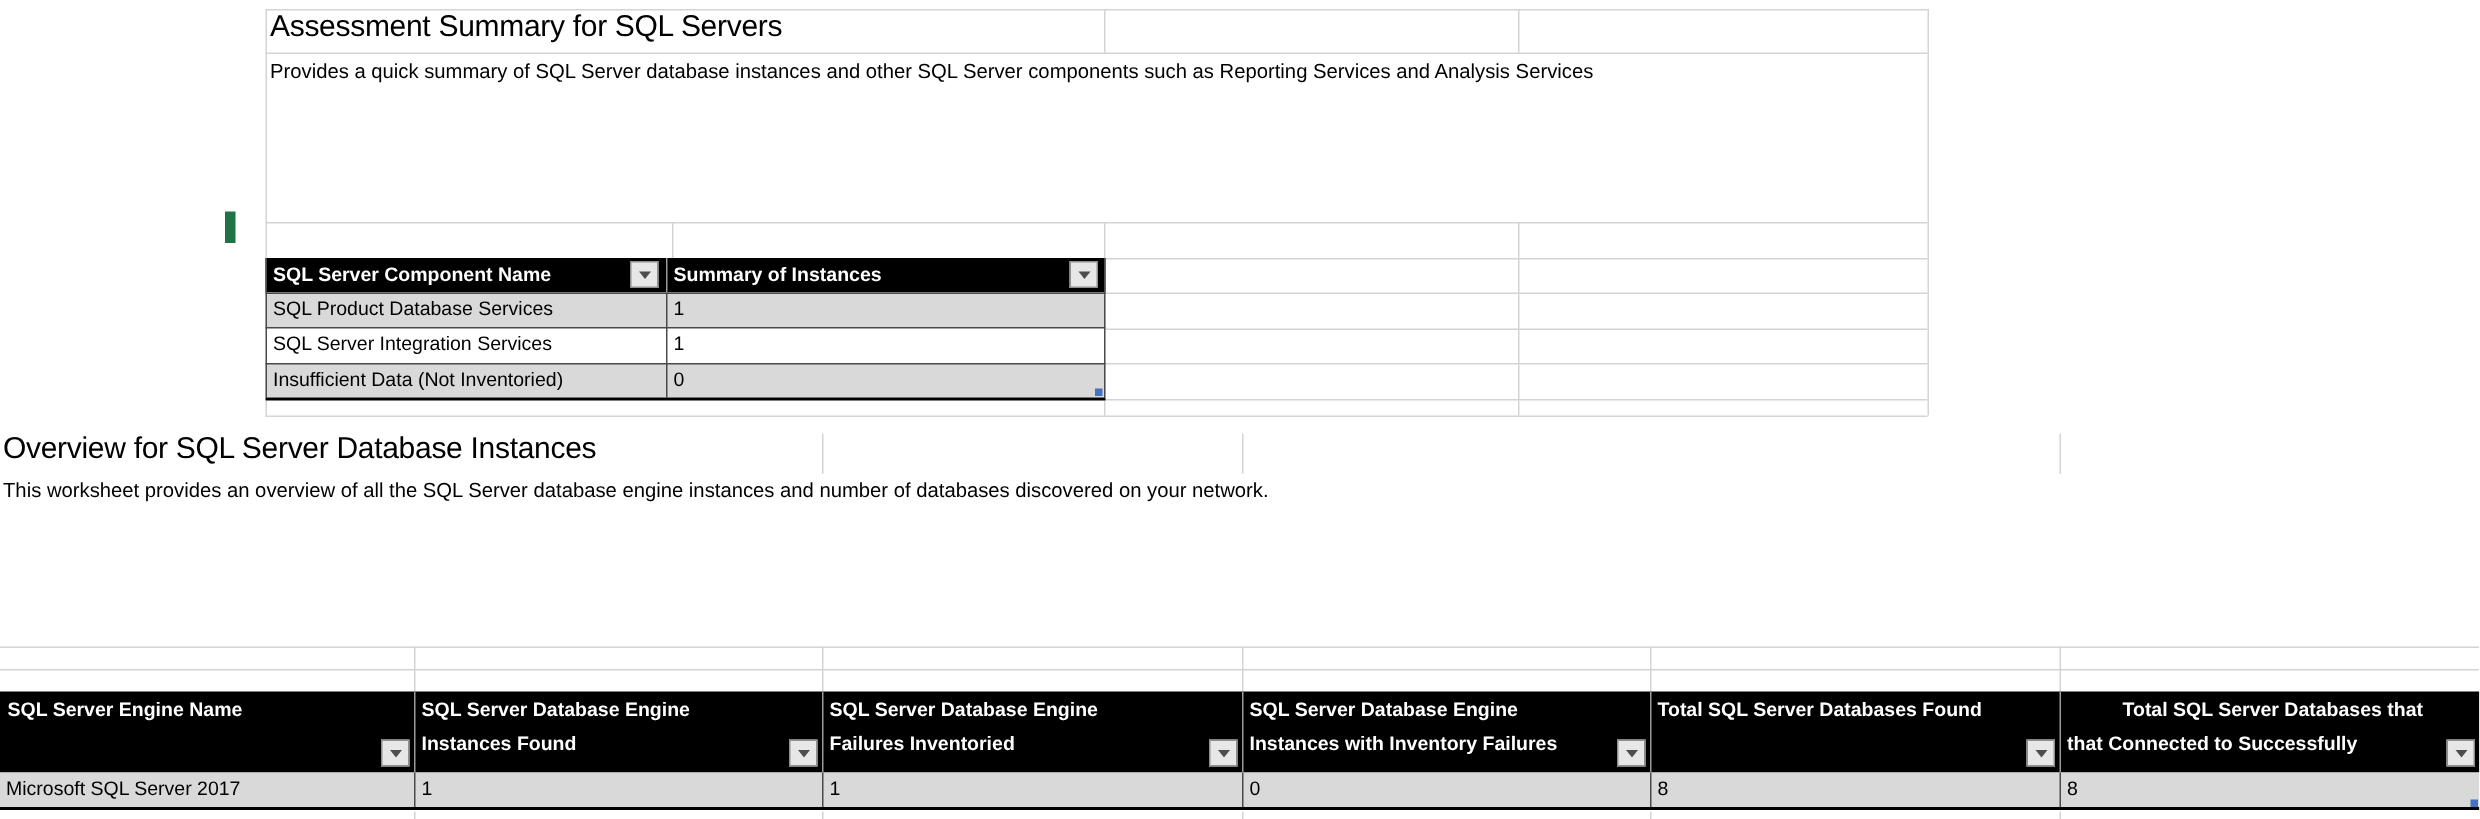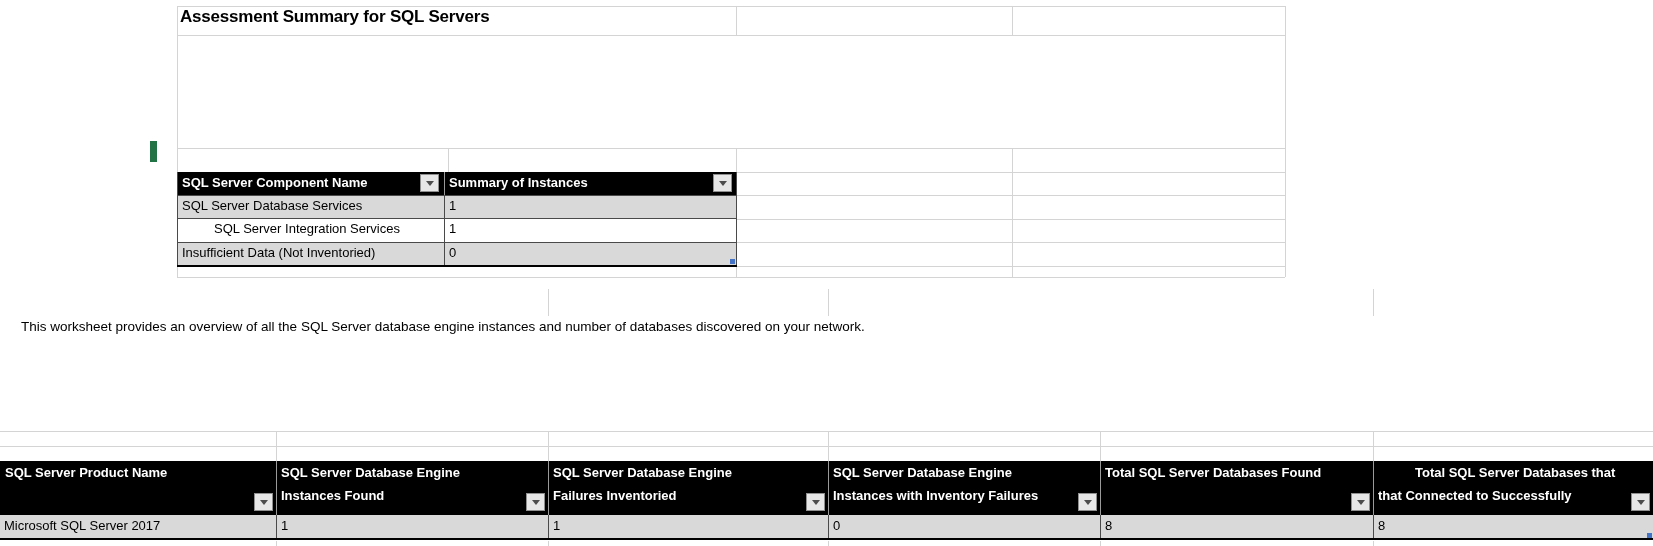--- a/index.html
+++ b/index.html
@@ -1,20 +1,20 @@
 <!DOCTYPE html>
 <html><head>
 <meta charset="utf-8">
 <style>
   html,body{margin:0;padding:0;background:#fff;}
   #sheet{position:relative;width:1653px;height:546px;background:#ffffff;overflow:hidden;
          font-family:"Liberation Sans",sans-serif;color:#000;}
   .hline{position:absolute;height:1px;background:#d4d4d4;}
   .vline{position:absolute;width:1px;background:#d4d4d4;}
-  .title{position:absolute;font-size:17px;font-weight:700;white-space:nowrap;letter-spacing:-0.2px;}
+  .title{position:absolute;font-size:20px;font-weight:400;white-space:nowrap;letter-spacing:-0.2px;}
   .desc{position:absolute;font-size:13.5px;white-space:nowrap;}
   .tbl-header{position:absolute;background:#000;}
   .hcell-text{position:absolute;color:#fff;font-size:13px;font-weight:700;white-space:nowrap;}
   .rowbg{position:absolute;}
   .cell-text{position:absolute;font-size:13px;white-space:nowrap;}
   .darkline-v{position:absolute;width:1px;background:#4a4a4a;}
   .darkline-h{position:absolute;height:1px;background:#4a4a4a;}
   .sepline-v{position:absolute;width:1px;background:#9a9a9a;}
   .fbtn{position:absolute;width:19px;height:18px;background:#e7e7e7;border:1px solid #8f8f8f;
         box-sizing:border-box;display:flex;align-items:center;justify-content:center;cursor:pointer;}
@@ -46,20 +46,21 @@
   <div class="vline" style="left:736px;top:148px;height:24px;"></div>
   <div class="vline" style="left:736px;top:267px;height:10px;"></div>
   <div class="vline" style="left:1012px;top:6px;height:29px;"></div>
   <div class="vline" style="left:1012px;top:148px;height:118px;"></div>
   <div class="vline" style="left:1012px;top:267px;height:10px;"></div>
   <div class="vline" style="left:1285px;top:6px;height:271px;"></div>
 
   <div class="greenfrag" style="left:150px;top:141px;"></div>
 
   <div class="title" style="left:180px;top:7px;">Assessment Summary for SQL Servers</div>
+  <div class="desc" style="left:180px;top:40px;">Provides a quick summary of SQL Server database instances and other SQL Server components such as Reporting Services and Analysis Services</div>
 
   <div class="tbl-header" style="left:177px;top:172px;width:560px;height:23px;"></div>
   <div class="sepline-v" style="left:444px;top:172px;height:23px;"></div>
   <div class="hcell-text" style="left:182px;top:175px;">SQL Server Component Name</div>
   <div class="hcell-text" style="left:449px;top:175px;">Summary of Instances</div>
   <div class="fbtn" style="left:420px;top:174px;">
       <span class="tri"></span>
     </div>
   <div class="fbtn" style="left:713px;top:174px;">
       <span class="tri"></span>
@@ -71,49 +72,50 @@
 
   <div class="darkline-v" style="left:177px;top:172px;height:93px;"></div>
   <div class="darkline-v" style="left:736px;top:172px;height:93px;"></div>
   <div class="darkline-v" style="left:444px;top:195px;height:70px;"></div>
   <div class="darkline-h" style="left:177px;top:195px;width:560px;"></div>
   <div class="darkline-h" style="left:177px;top:218px;width:560px;"></div>
   <div class="darkline-h" style="left:177px;top:242px;width:560px;"></div>
   <div class="thickbottom" style="left:177px;top:265px;width:560px;"></div>
   <div class="handle" style="left:730px;top:259px;"></div>
 
-  <div class="cell-text" style="left:182px;top:198px;">SQL Server Database Services</div>
+  <div class="cell-text" style="left:182px;top:198px;">SQL Product Database Services</div>
   <div class="cell-text" style="left:449px;top:198px;">1</div>
-  <div class="cell-text" style="left:182px;top:221px;margin-left:32px;">SQL Server Integration Services</div>
+  <div class="cell-text" style="left:182px;top:221px;">SQL Server Integration Services</div>
   <div class="cell-text" style="left:449px;top:221px;">1</div>
   <div class="cell-text" style="left:182px;top:245px;">Insufficient Data (Not Inventoried)</div>
   <div class="cell-text" style="left:449px;top:245px;">0</div>
 
-  <div class="desc" style="left:2px;top:319px;margin-left:19px;">This worksheet provides an overview of all the SQL Server database engine instances and number of databases discovered on your network.</div>
+  <div class="title" style="left:2px;top:288px;">Overview for SQL Server Database Instances</div>
+  <div class="desc" style="left:2px;top:319px;">This worksheet provides an overview of all the SQL Server database engine instances and number of databases discovered on your network.</div>
 
   <div class="vline" style="left:548px;top:289px;height:27px;"></div>
   <div class="vline" style="left:828px;top:289px;height:27px;"></div>
   <div class="vline" style="left:1373px;top:289px;height:27px;"></div>
 
   <div class="hline" style="left:0px;top:431px;width:1653px;"></div>
   <div class="hline" style="left:0px;top:446px;width:1653px;"></div>
   <div class="vline" style="left:276px;top:431px;height:30px;"></div>
   <div class="vline" style="left:548px;top:431px;height:30px;"></div>
   <div class="vline" style="left:828px;top:431px;height:30px;"></div>
   <div class="vline" style="left:1100px;top:431px;height:30px;"></div>
   <div class="vline" style="left:1373px;top:431px;height:30px;"></div>
 
   <div class="tbl-header" style="left:0px;top:461px;width:1653px;height:54px;"></div>
   <div class="sepline-v" style="left:276px;top:461px;height:54px;"></div>
   <div class="sepline-v" style="left:548px;top:461px;height:54px;"></div>
   <div class="sepline-v" style="left:828px;top:461px;height:54px;"></div>
   <div class="sepline-v" style="left:1100px;top:461px;height:54px;"></div>
   <div class="sepline-v" style="left:1373px;top:461px;height:54px;"></div>
 
-  <div class="hcell-text" style="left:5px;top:465px;">SQL Server Product Name</div>
+  <div class="hcell-text" style="left:5px;top:465px;">SQL Server Engine Name</div>
   <div class="hcell-text" style="left:281px;top:465px;">SQL Server Database Engine</div>
   <div class="hcell-text" style="left:281px;top:488px;">Instances Found</div>
   <div class="hcell-text" style="left:553px;top:465px;">SQL Server Database Engine</div>
   <div class="hcell-text" style="left:553px;top:488px;">Failures Inventoried</div>
   <div class="hcell-text" style="left:833px;top:465px;">SQL Server Database Engine</div>
   <div class="hcell-text" style="left:833px;top:488px;">Instances with Inventory Failures</div>
   <div class="hcell-text" style="left:1105px;top:465px;">Total SQL Server Databases Found</div>
   <div class="hcell-text" style="left:1415px;top:465px;">Total SQL Server Databases that</div>
   <div class="hcell-text" style="left:1378px;top:488px;">that Connected to Successfully</div>
 

